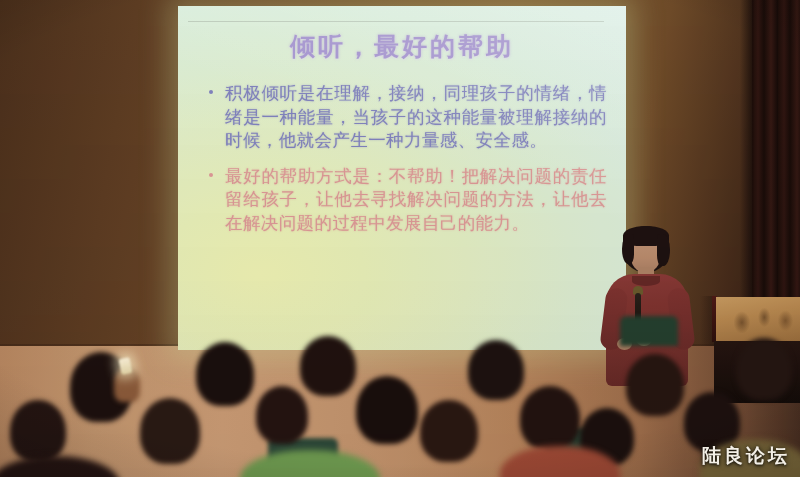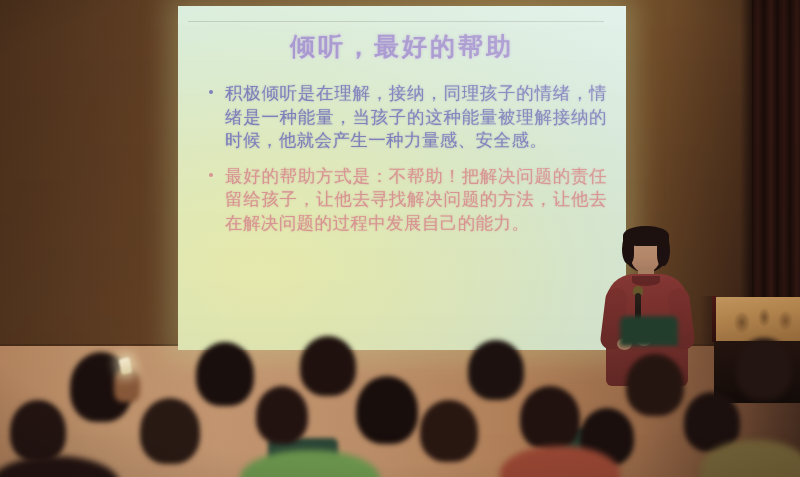--- a/index.html
+++ b/index.html
@@ -353,13 +353,14 @@
     <div class="shoulders" style="left:700px;top:140px;width:110px;height:62px;background:#7b6a3c;"></div>
     <div class="shoulders" style="left:-10px;top:156px;width:130px;height:60px;background:#241412;"></div>
 
     <div class="phone-hand"></div>
     <div class="phone"></div>
   </div>
 
   <div class="warmth"></div>
   <div class="vignette"></div>
 
+  <div class="watermark">陆良论坛</div>
 </div>
 
 </body></html>

